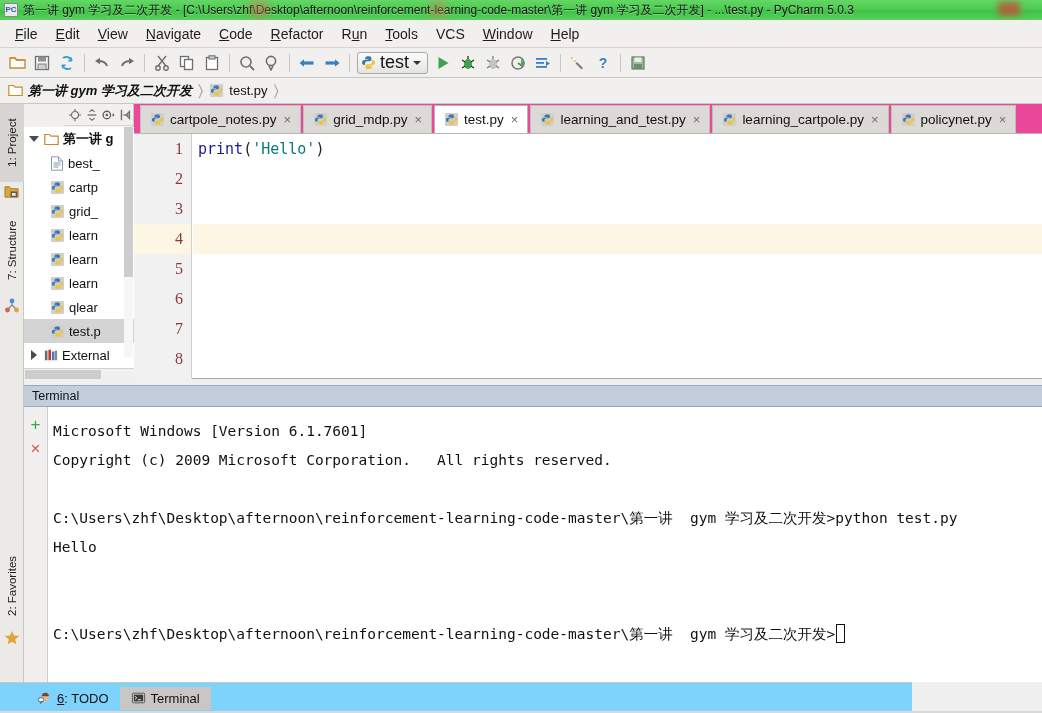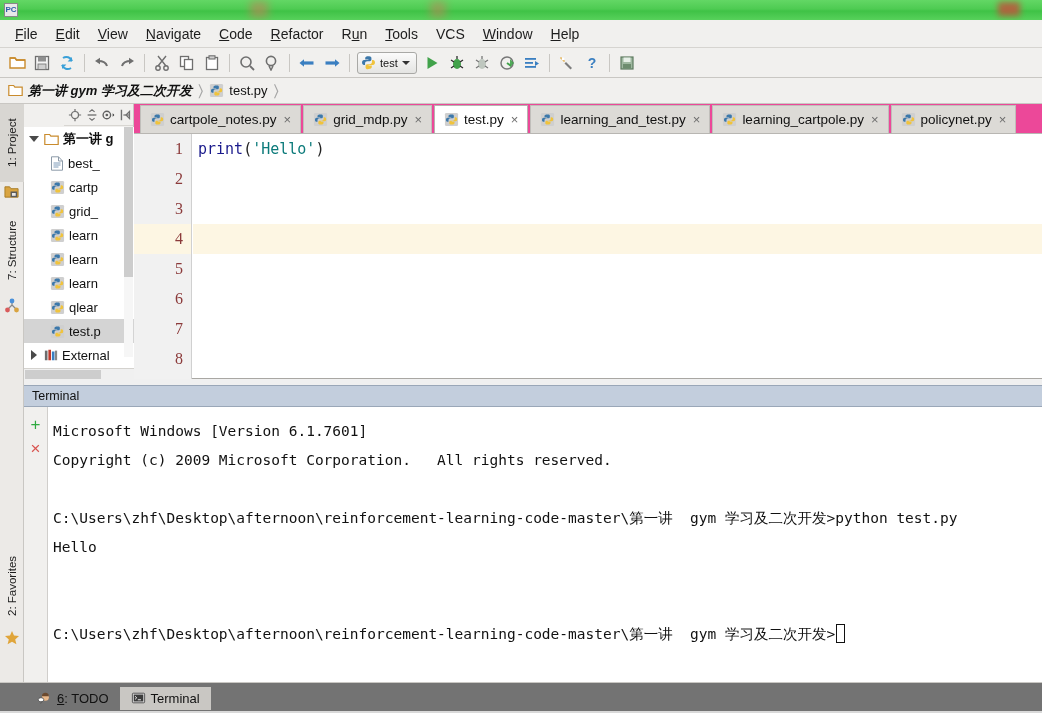--- a/index.html
+++ b/index.html
@@ -59,21 +59,21 @@
     display:flex; align-items:center; padding-left:5px; gap:1px;
   }
   .tb { width:24px; height:24px; display:flex; align-items:center; justify-content:center; cursor:default; }
   .tb svg { display:block; }
   .tbsep { width:1px; height:18px; background:#c9c7c3; margin:0 4px; }
   .runcfg {
     display:flex; align-items:center; gap:4px; height:22px;
     background: linear-gradient(to bottom,#fbfbfb,#e4e4e2);
     border:1px solid #a9a9a6; border-radius:3px; padding:0 6px 0 3px; margin:0 2px;
   }
-  .runcfg .lbl { font-size:11px; color:#161616; }
+  .runcfg .lbl { font-size:18px; color:#161616; }
   .caret { width:0;height:0;border-left:4px solid transparent;border-right:4px solid transparent;border-top:4px solid #333; }
 
   
   .crumbbar {
     position:absolute; left:0; top:78px; width:1042px; height:26px;
     background:#f1f0ee; border-bottom:1px solid #c9c7c3;
     display:flex; align-items:center; padding-left:8px;
   }
   .crumb { display:flex; align-items:center; gap:5px; font-size:13px; color:#111; padding-right:6px; }
   .crumb.b { font-weight:bold;font-style:italic; }
@@ -181,39 +181,40 @@
     line-height:29px; white-space:pre; overflow:hidden;
   }
   .termtext .blank { height:29px; }
   .cursorblk {
     display:inline-block; width:9px; height:19px; border:1.5px solid #111;
     vertical-align:-4px; margin-left:1px; background:transparent;
   }
 
   
   .statusbar {
-    position:absolute; left:0; bottom:0; width:1042px; height:31px;
-    background:#737373; border-top:1px solid #c9c7c3;
+    position:absolute; left:0; bottom:0; width:912px; height:31px;
+    background:#7dd3fc; border-top:1px solid #c9c7c3;
     display:flex; align-items:center; padding-left:26px; gap:0;
   }
   .sbtn {
     display:flex; align-items:center; gap:5px; font-size:13px; color:#111;
     padding:5px 11px; height:23px; cursor:default; white-space:nowrap;
   }
   .sbtn.sel { background:#c9c7c3; }
   .sbtn u { text-decoration: underline; }
   .bottom-edge { position:absolute; left:0; bottom:0; width:1042px; height:2px; background:#d9d9d9; }
 </style>
 </head>
 <body>
 
 <div id="app">
 
   <div class="titlebar">
     <div class="wicon">PC</div>
+    <div class="ttext">第一讲  gym 学习及二次开发 - [C:\Users\zhf\Desktop\afternoon\reinforcement-learning-code-master\第一讲  gym 学习及二次开发] - ...\test.py - PyCharm 5.0.3</div>
     <div class="blob2"></div>
     <div class="blob3"></div>
     <div class="blob"></div>
   </div>
 
   <div class="menubar" id="menubar">
       <div class="menu-item"><u>F</u>ile</div>
       <div class="menu-item"><u>E</u>dit</div>
       <div class="menu-item"><u>V</u>iew</div>
       <div class="menu-item"><u>N</u>avigate</div>

